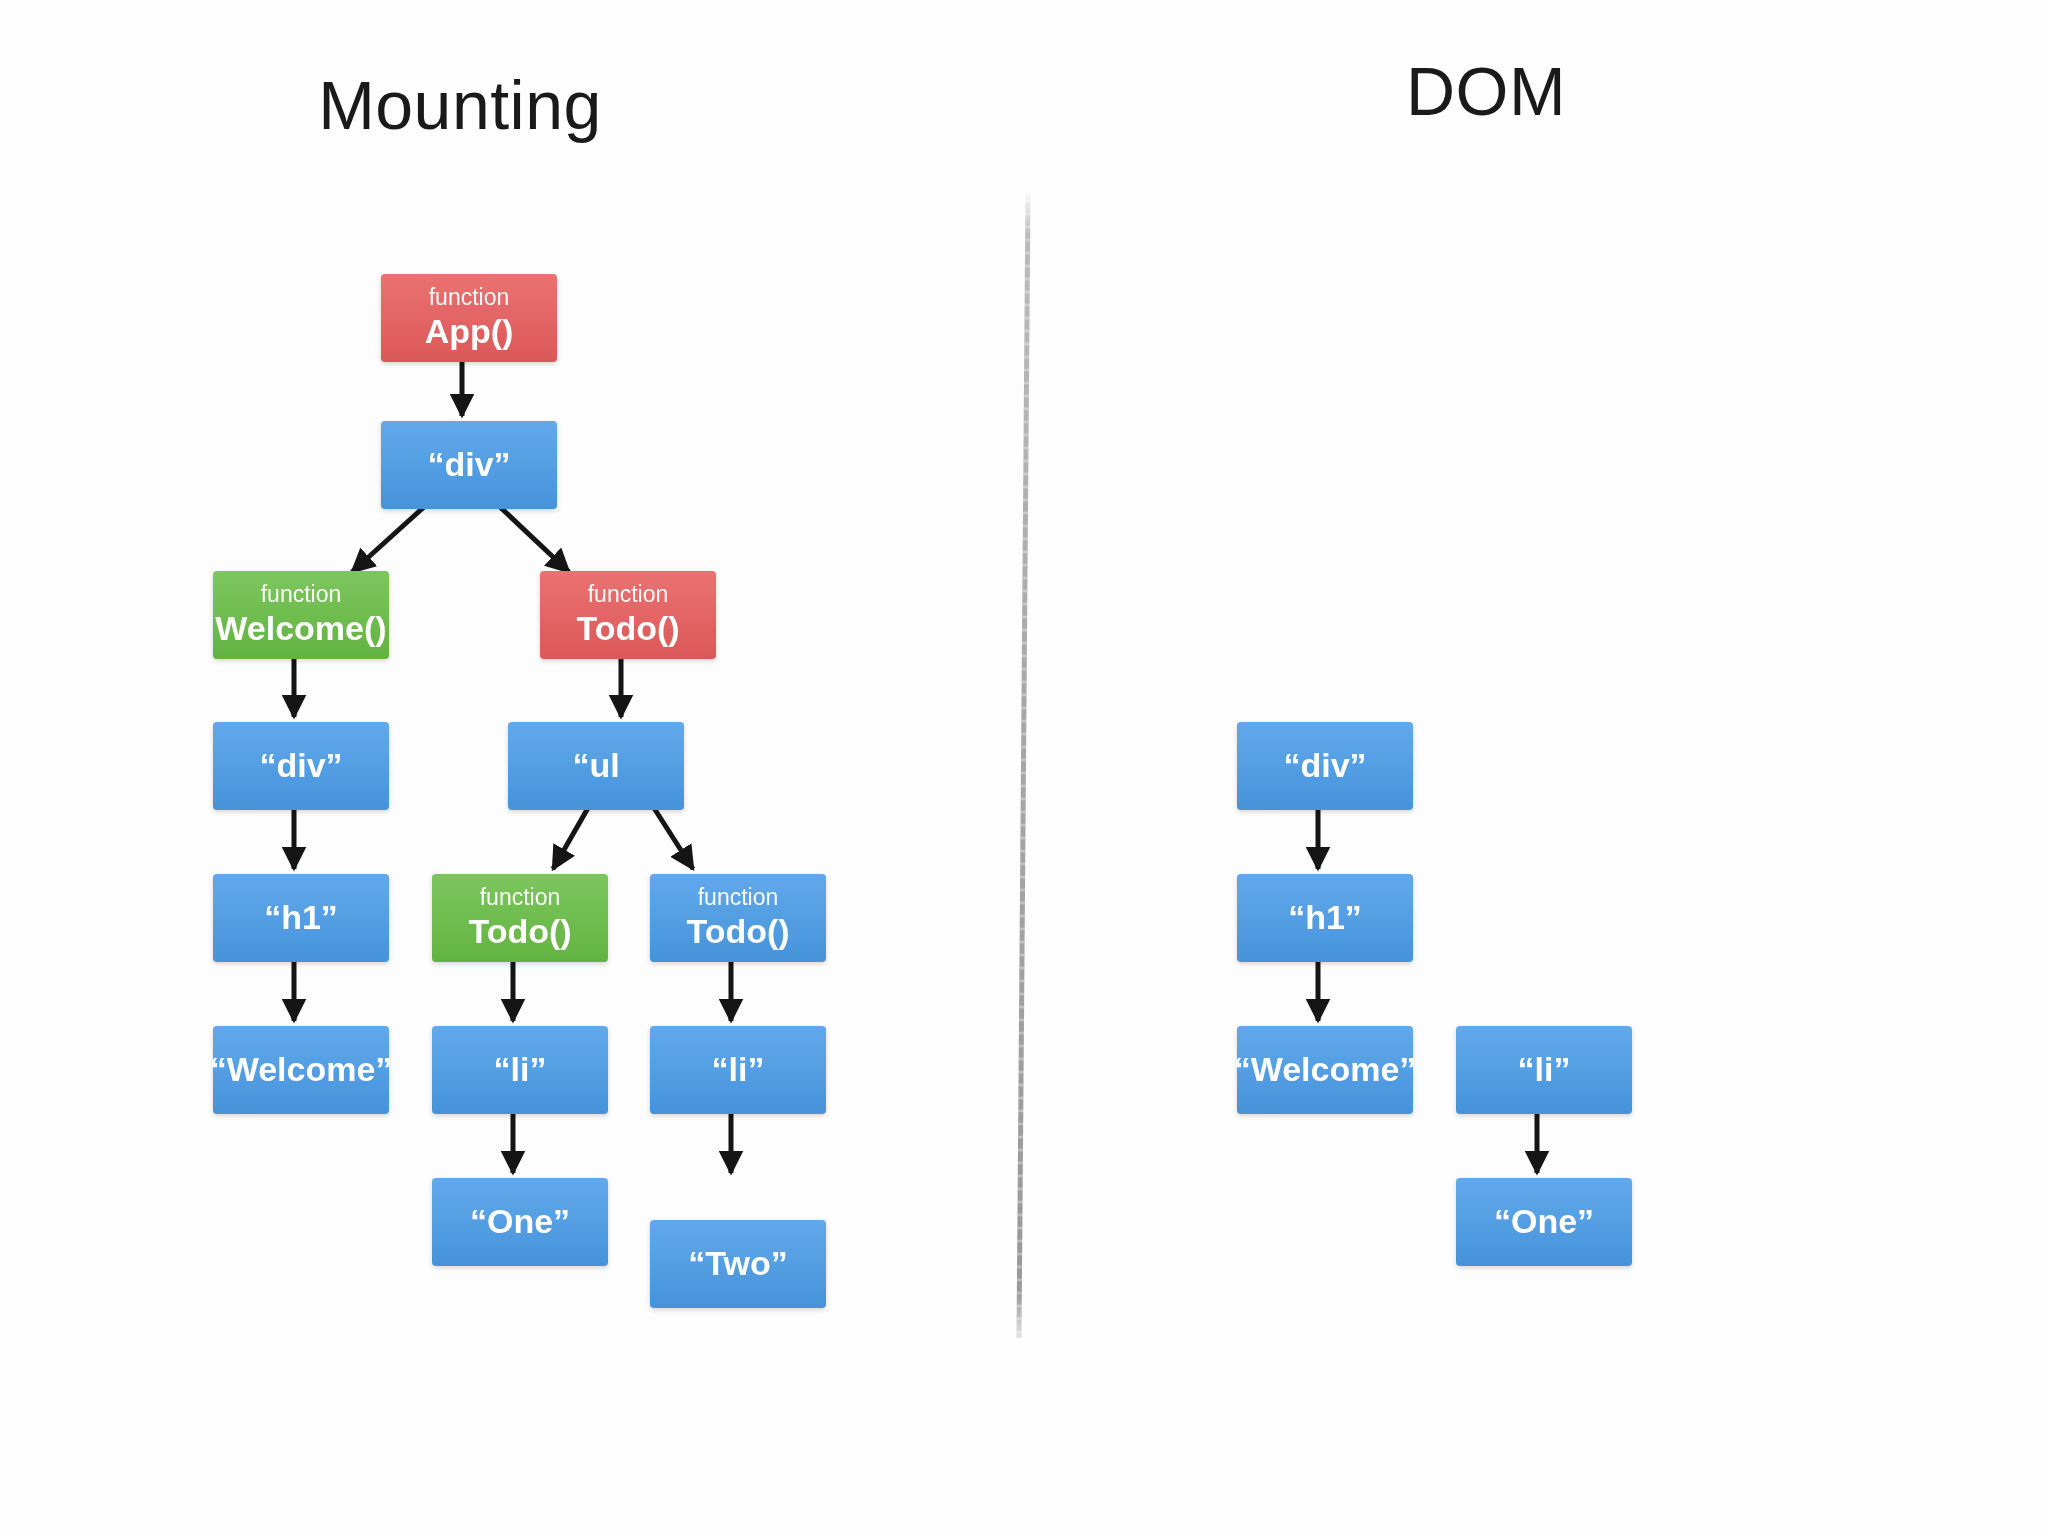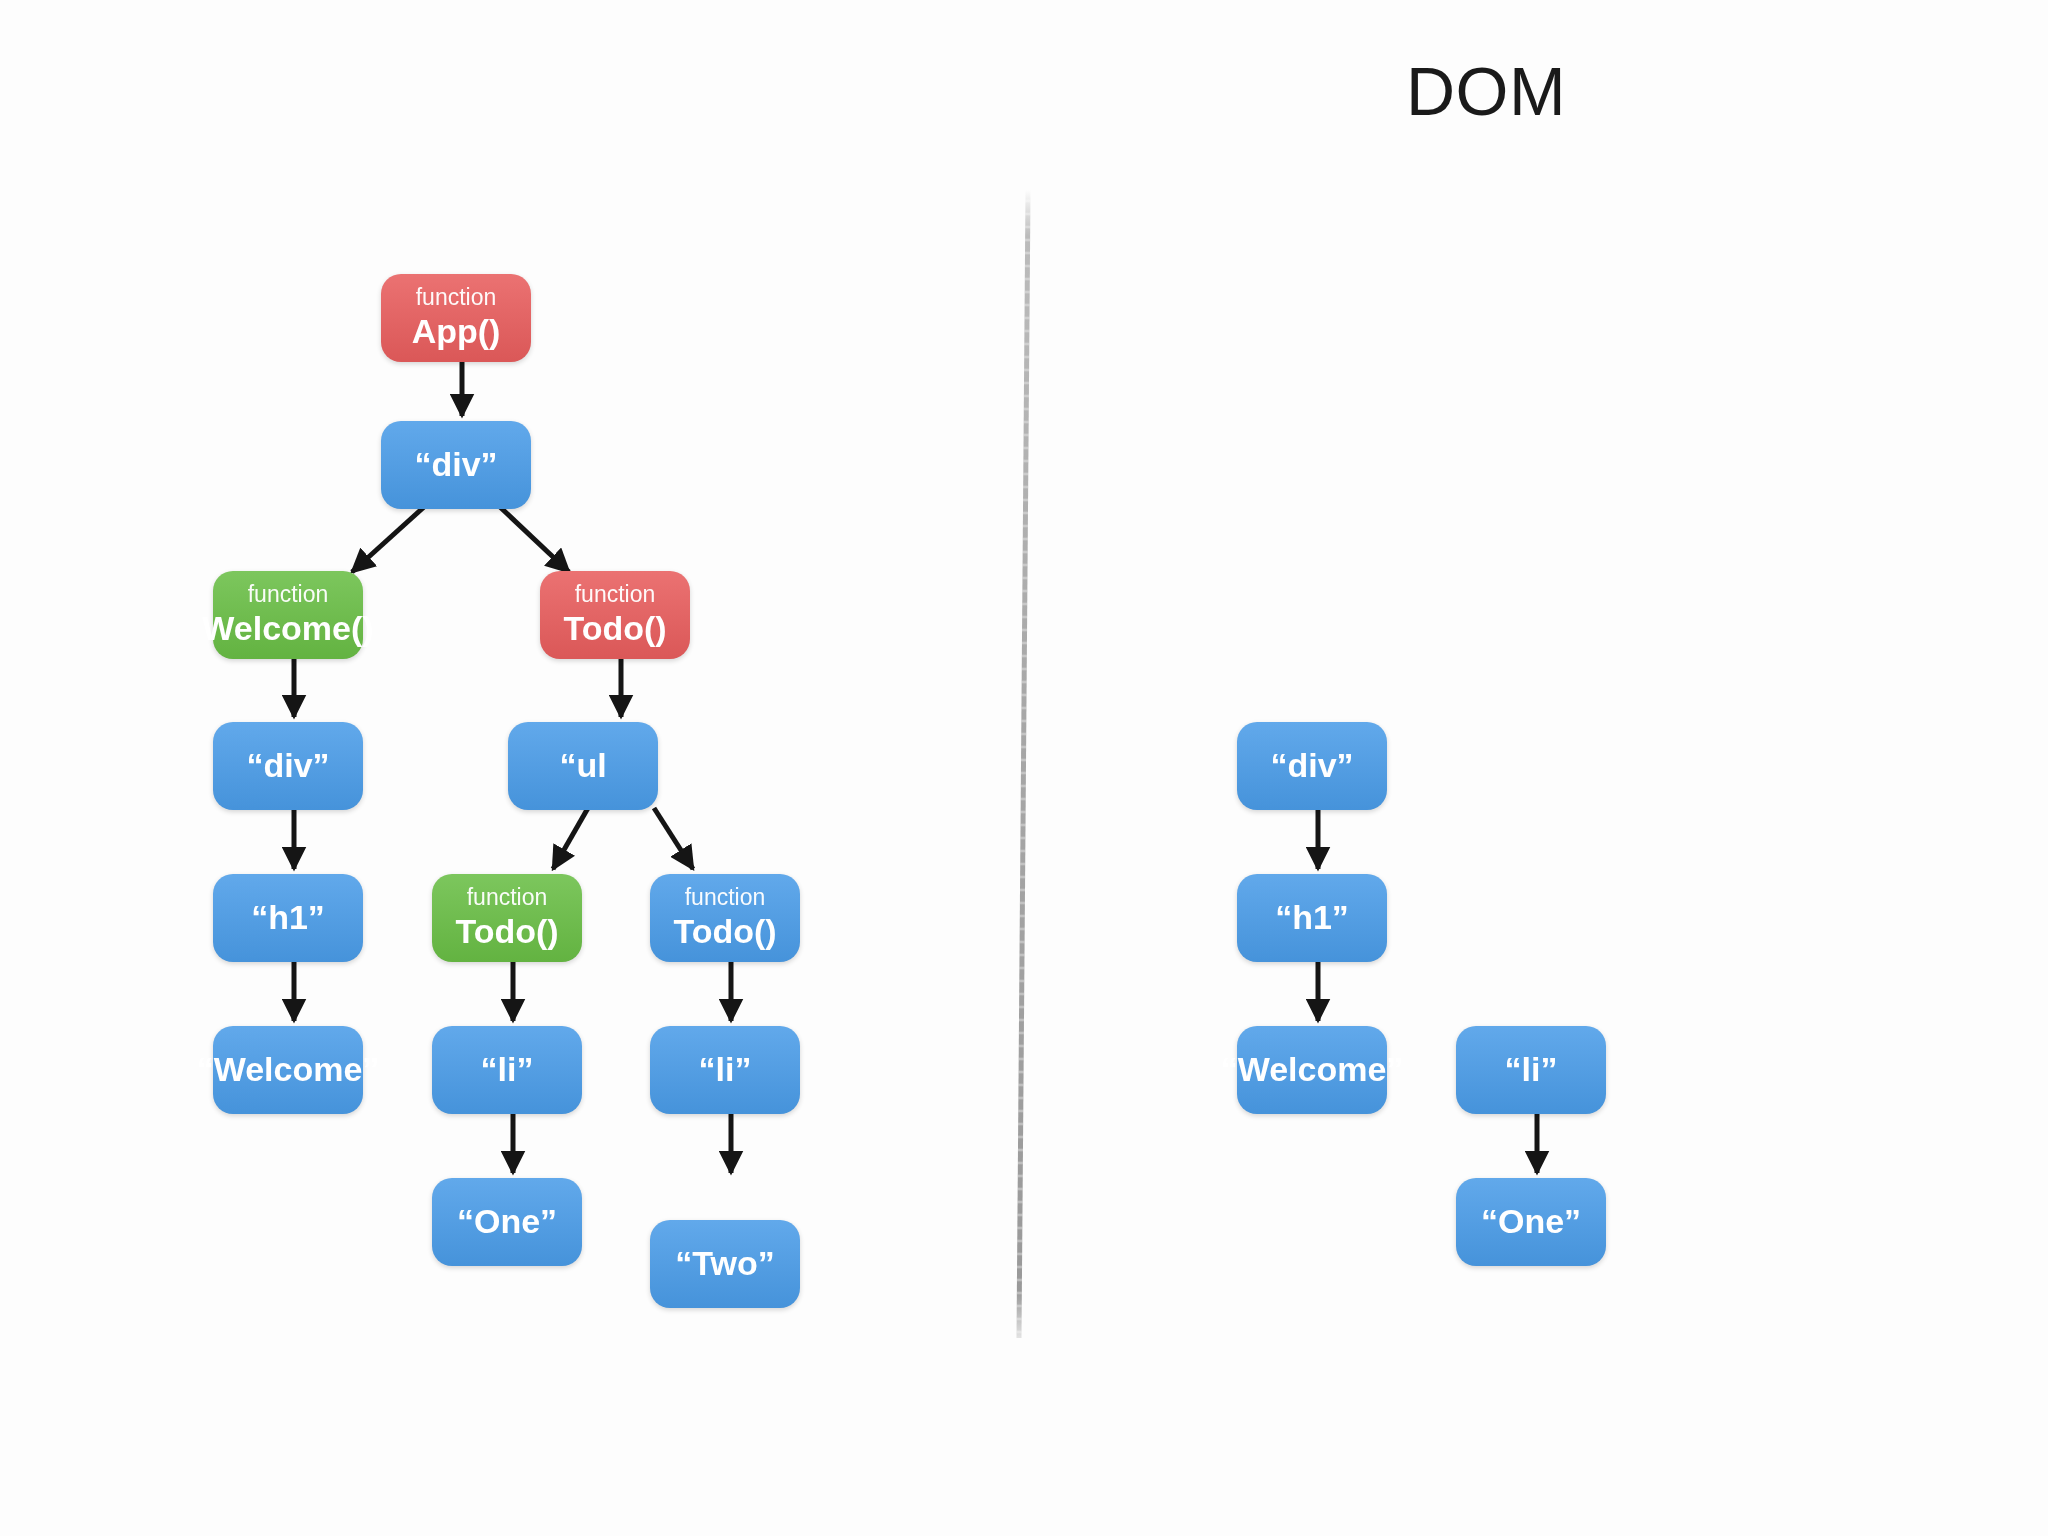--- a/index.html
+++ b/index.html
@@ -19,22 +19,22 @@
     letter-spacing:0.5px;
     transform:translateX(-50%);
     white-space:nowrap;
   }
   #title-mounting{left:460px;top:66px;}
   #title-dom{left:1486px;top:52px;}
   #edges{position:absolute;left:0;top:0;width:2048px;height:1536px;}
   #edges line{stroke:#151515;stroke-width:5;}
   .node{
     position:absolute;
-    width:150px;height:88px;
-    border-radius:20px;
+    width:176px;height:88px;
+    border-radius:4px;
     display:flex;flex-direction:column;
     align-items:center;justify-content:center;
     color:#ffffff;
     text-align:center;
     background-image:linear-gradient(180deg, rgba(255,255,255,0.13), rgba(0,0,0,0.06));
     box-shadow:0 2px 5px rgba(0,0,0,0.16);
   }
   .fn-line{font-size:23px;font-weight:400;line-height:1.18;opacity:0.96;}
   .name-line{font-size:34px;font-weight:700;line-height:1.22;}
   #divider{
@@ -44,20 +44,21 @@
     transform:rotate(0.45deg);
     background:
       repeating-linear-gradient(to bottom, rgba(255,255,255,0) 0px, rgba(255,255,255,0) 9px, rgba(255,255,255,0.45) 11px, rgba(255,255,255,0) 13px),
       linear-gradient(to bottom, rgba(165,165,165,0) 0%, rgba(165,165,165,0.75) 4%, rgba(158,158,158,0.9) 45%, rgba(148,148,148,0.95) 96%, rgba(148,148,148,0.25) 100%);
   }
 </style>
 </head>
 <body>
 
 <div id="stage">
+  <div class="title" id="title-mounting">Mounting</div>
   <div class="title" id="title-dom">DOM</div>
 
   <svg id="edges" xmlns="http://www.w3.org/2000/svg">
     <defs>
       <marker id="arrowhead" viewBox="0 0 10 10" refX="9" refY="5" markerWidth="5" markerHeight="5" orient="auto" markerUnits="strokeWidth">
         <path d="M0,0 L10,5 L0,10 Z" fill="#151515"></path>
       </marker>
     </defs>
   <line x1="462" y1="362" x2="462" y2="416" marker-end="url(#arrowhead)"></line>
       <line x1="424" y1="507" x2="352" y2="572" marker-end="url(#arrowhead)"></line>

